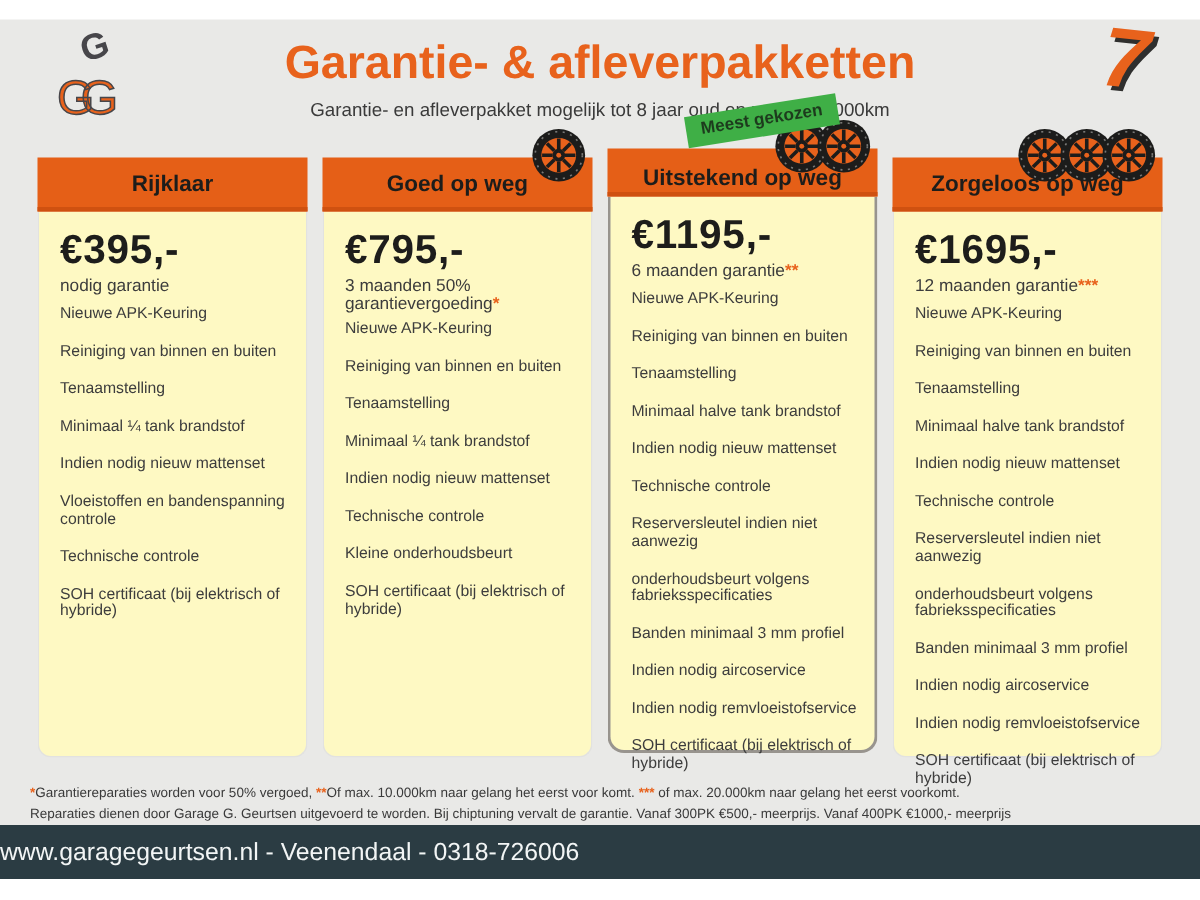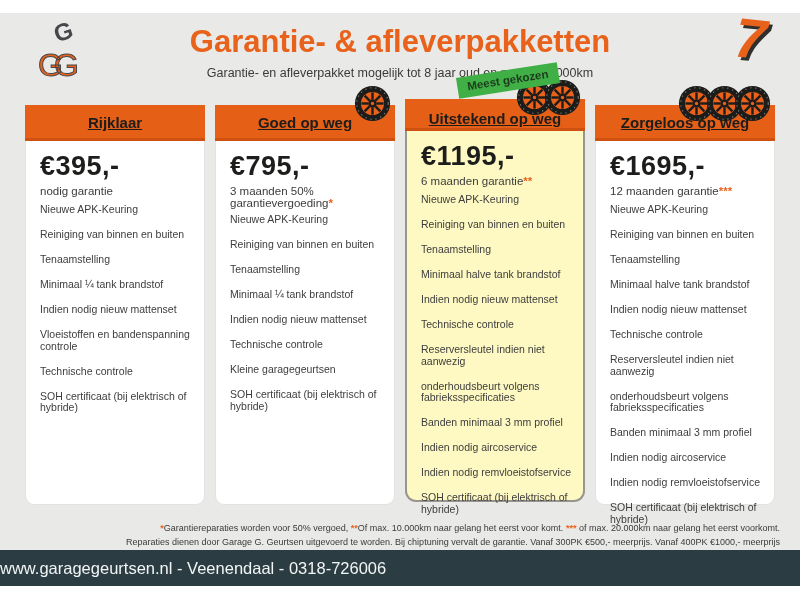--- a/index.html
+++ b/index.html
@@ -32,24 +32,24 @@
     position:absolute; top:66px; left:0; right:0;
     text-align:center; font-size:12.5px; color:#3a3a3a;
   }
 
   
   .columns { position:absolute; top:105px; left:25px; right:25px; display:flex; gap:10px; align-items:flex-start; }
   .column { flex:1; position:relative; }
   .col-header {
     position:relative; background:#e55f17; border-bottom:3px solid #cf5110;
     height:36px; line-height:36px; text-align:center;
-    font-size:15px; font-weight:800; color:#1d1d1b;text-decoration:underline;
+    font-size:15px; font-weight:800; color:#1d1d1b;
   }
   .col-body {
-    background:#ffffff; height:364px; padding:10px 12px 14px 14px;
+    background:#fef9c3; height:364px; padding:10px 12px 14px 14px;
     border:1px solid #e2e2e0; border-top:none; border-radius:0 0 9px 9px;
   }
   .column.highlight { margin-top:-6px; }
   .column.highlight .col-header { height:32px; line-height:40px; }
   .column.highlight .col-body {
     background:#fef9c3; height:371px;
     border:2px solid #98948e; border-top:none; border-radius:0 0 11px 11px;
   }
 
   .price { font-size:27px; font-weight:800; color:#1d1d1b; letter-spacing:0.5px; }
@@ -66,21 +66,21 @@
   
   .badge {
     position:absolute; top:-29px; right:26px; z-index:3;
     background:#3faf46; color:#1d3b1d;
     font-size:11.5px; font-weight:800; padding:4px 10px 5px;
     transform:rotate(-9deg); white-space:nowrap;
   }
 
   .fine-print {
     position:absolute; top:522px; left:20px; right:20px;
-    text-align:right; font-size:9px; line-height:1.55; color:#3a3a3a;
+    text-align:left; font-size:9px; line-height:1.55; color:#3a3a3a;
   }
 
   .footer-bar {
     position:absolute; top:550px; left:0; right:0; height:36px;
     background:#2b3c43; color:#f2f5f5;
     text-align:left; line-height:36px; font-size:16.5px;
   }
 </style>
 </head>
 <body>
@@ -147,21 +147,21 @@
       <div class="note">
         <span>3 maanden 50% garantievergoeding</span><span class="accent">*</span>
       </div>
       <ul class="features">
           <li>Nieuwe APK-Keuring</li>
           <li>Reiniging van binnen en buiten</li>
           <li>Tenaamstelling</li>
           <li>Minimaal ¼ tank brandstof</li>
           <li>Indien nodig nieuw mattenset</li>
           <li>Technische controle</li>
-          <li>Kleine garagegeurtsen</li>
+          <li>Kleine onderhoudsbeurt</li>
           <li>SOH certificaat (bij elektrisch of hybride)</li>
         </ul>
     </div>
   </section>
 
   <section class="column highlight">
     <div class="badge">Meest gekozen</div>
     <div class="tires">
         <svg class="tire" viewBox="0 0 40 40">
     <circle cx="20" cy="20" r="19" fill="#1c1c1b"></circle>

